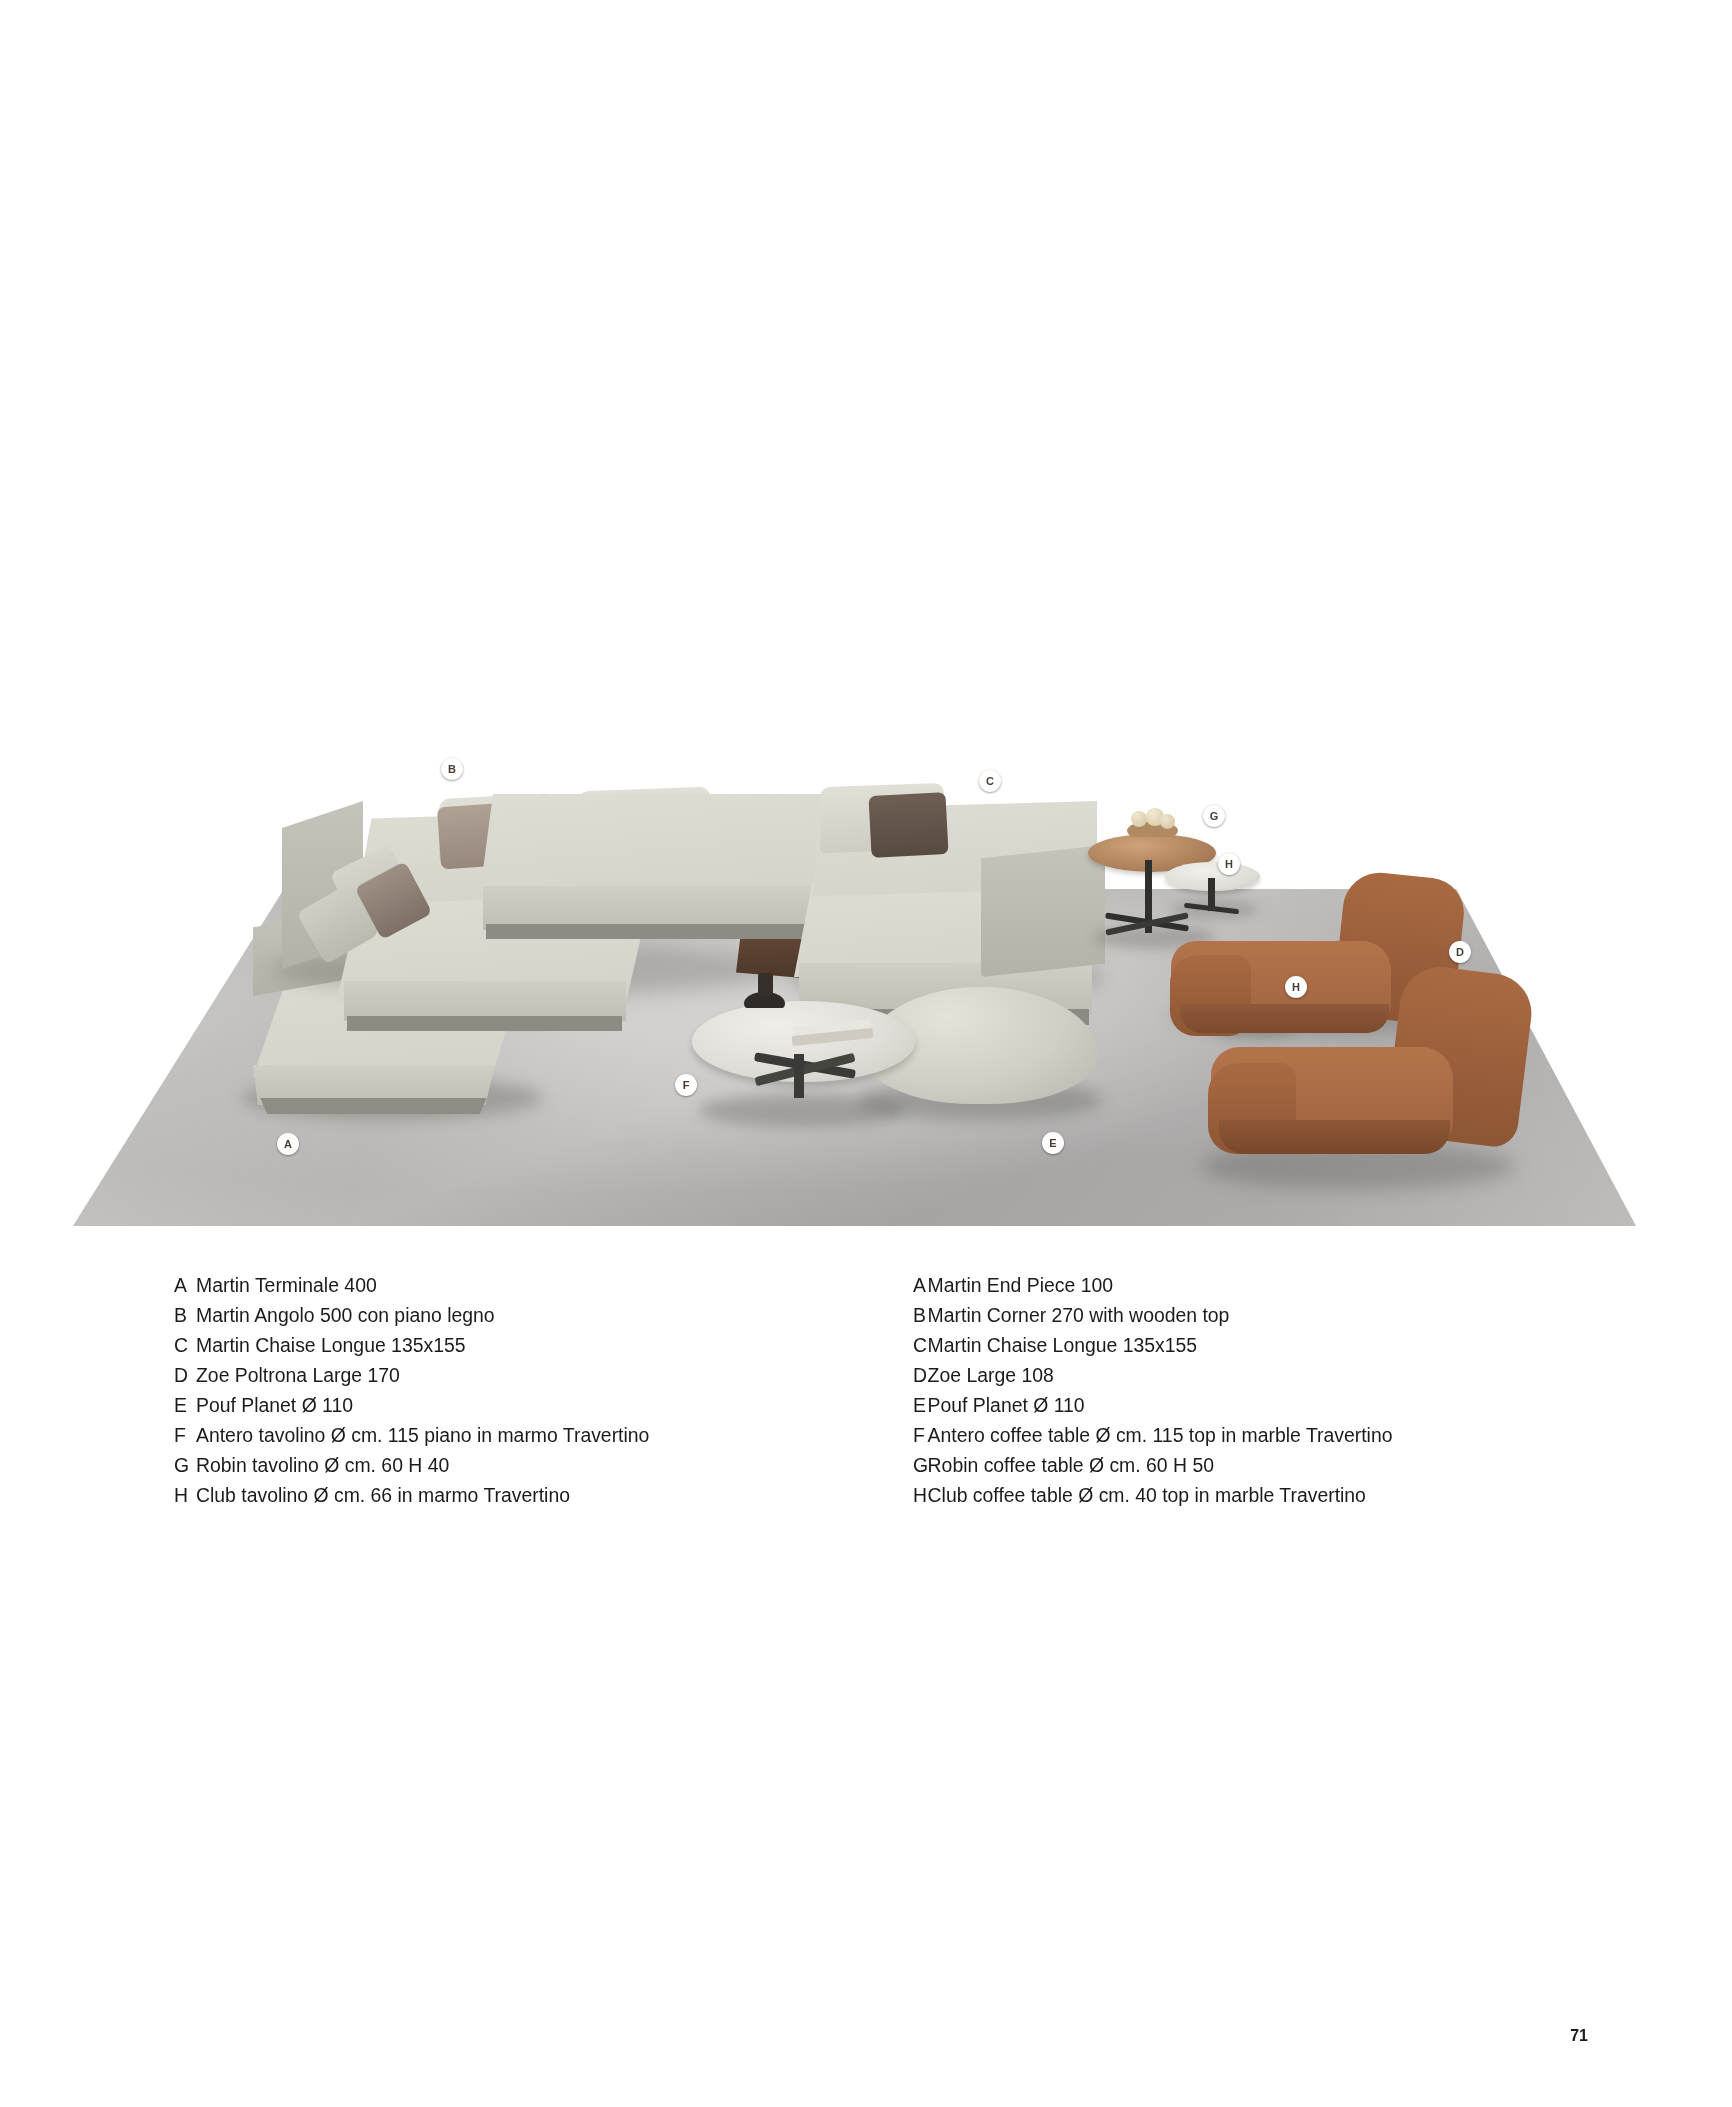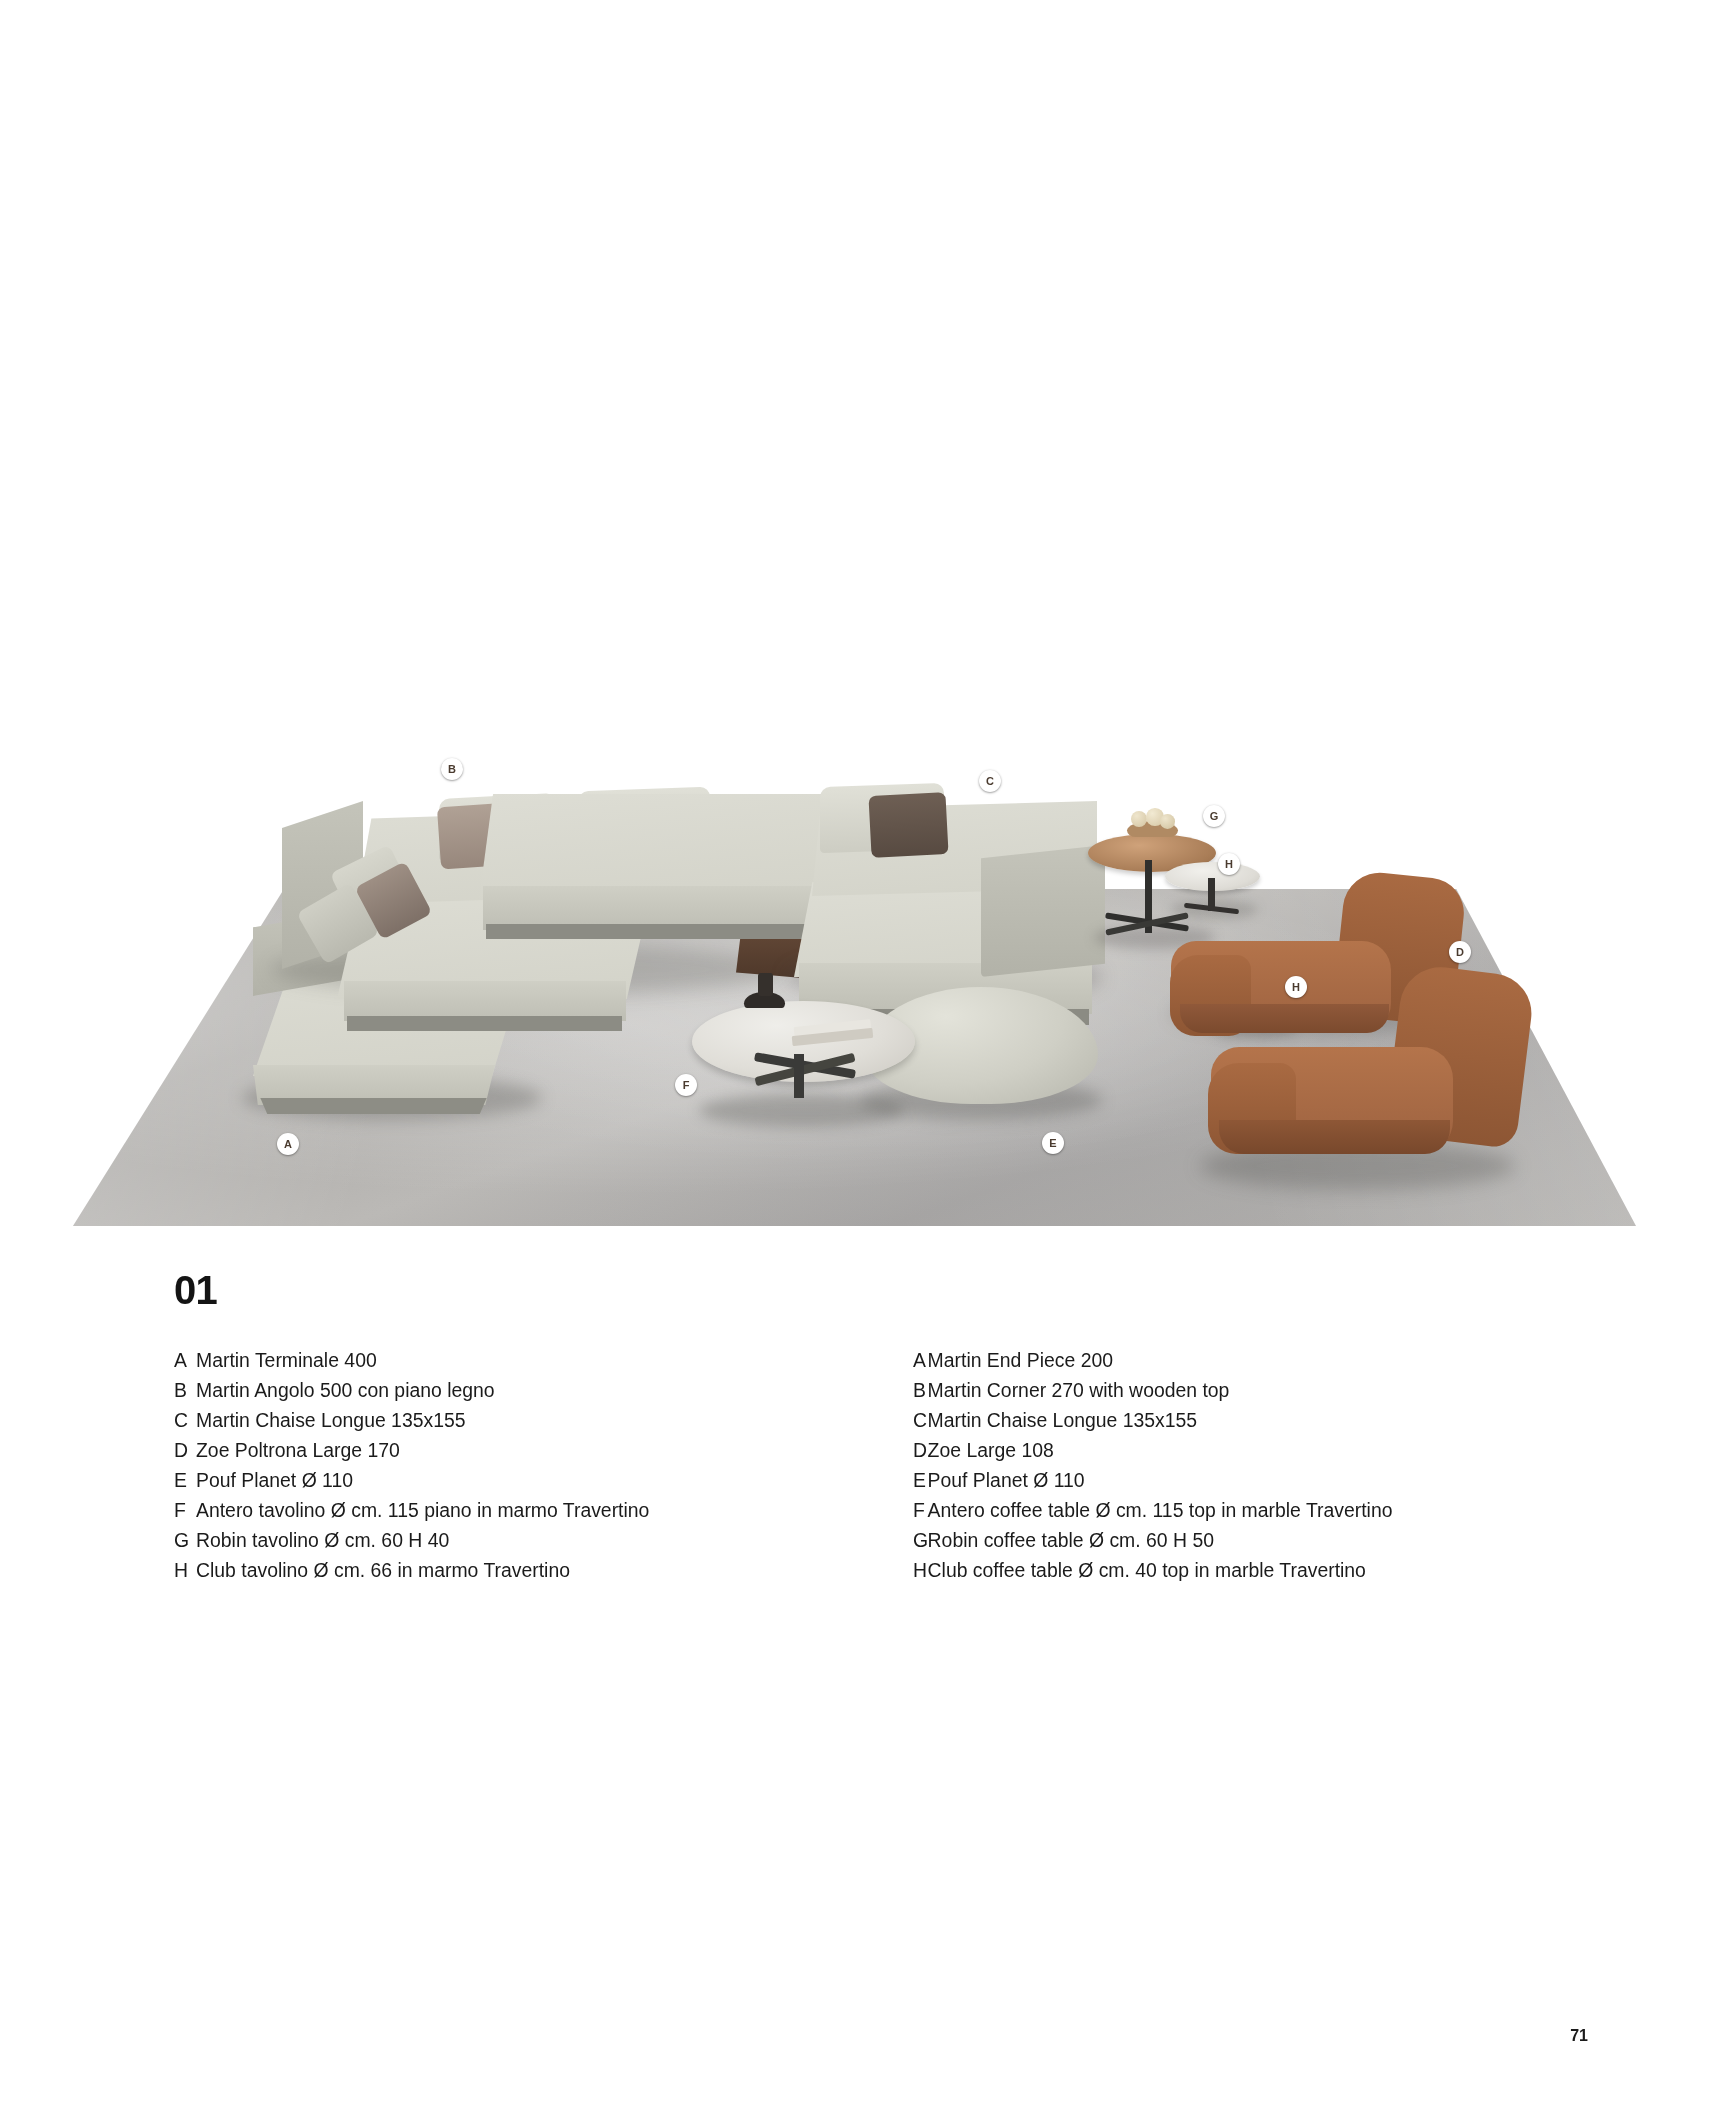--- a/index.html
+++ b/index.html
@@ -247,21 +247,20 @@
   <div class="lbl" style="left:1203px;top:805px;">G</div>
   <div class="lbl" style="left:1218px;top:853px;">H</div>
   <div class="lbl" style="left:1449px;top:941px;">D</div>
   <div class="lbl" style="left:1285px;top:976px;">H</div>
   <div class="lbl" style="left:675px;top:1074px;">F</div>
   <div class="lbl" style="left:1042px;top:1132px;">E</div>
   <div class="lbl" style="left:277px;top:1133px;">A</div>
 </div>
 
 <div id="caption">
-  <div class="num">01</div>
 
   <div class="cols">
     <div class="col col-it">
       <div class="row">
         <span class="key">A</span>
         <span>Martin Terminale 400</span>
       </div>
       <div class="row">
         <span class="key">B</span>
         <span>Martin Angolo 500 con piano legno</span>
@@ -288,21 +287,21 @@
       </div>
       <div class="row">
         <span class="key">H</span>
         <span>Club tavolino Ø cm. 66 in marmo Travertino</span>
       </div>
     </div>
 
     <div class="col col-en">
       <div class="row">
         <span class="key">A</span>
-        <span>Martin End Piece 200</span>
+        <span>Martin End Piece 100</span>
       </div>
       <div class="row">
         <span class="key">B</span>
         <span>Martin Corner 270 with wooden top</span>
       </div>
       <div class="row">
         <span class="key">C</span>
         <span>Martin Chaise Longue 135x155</span>
       </div>
       <div class="row">

